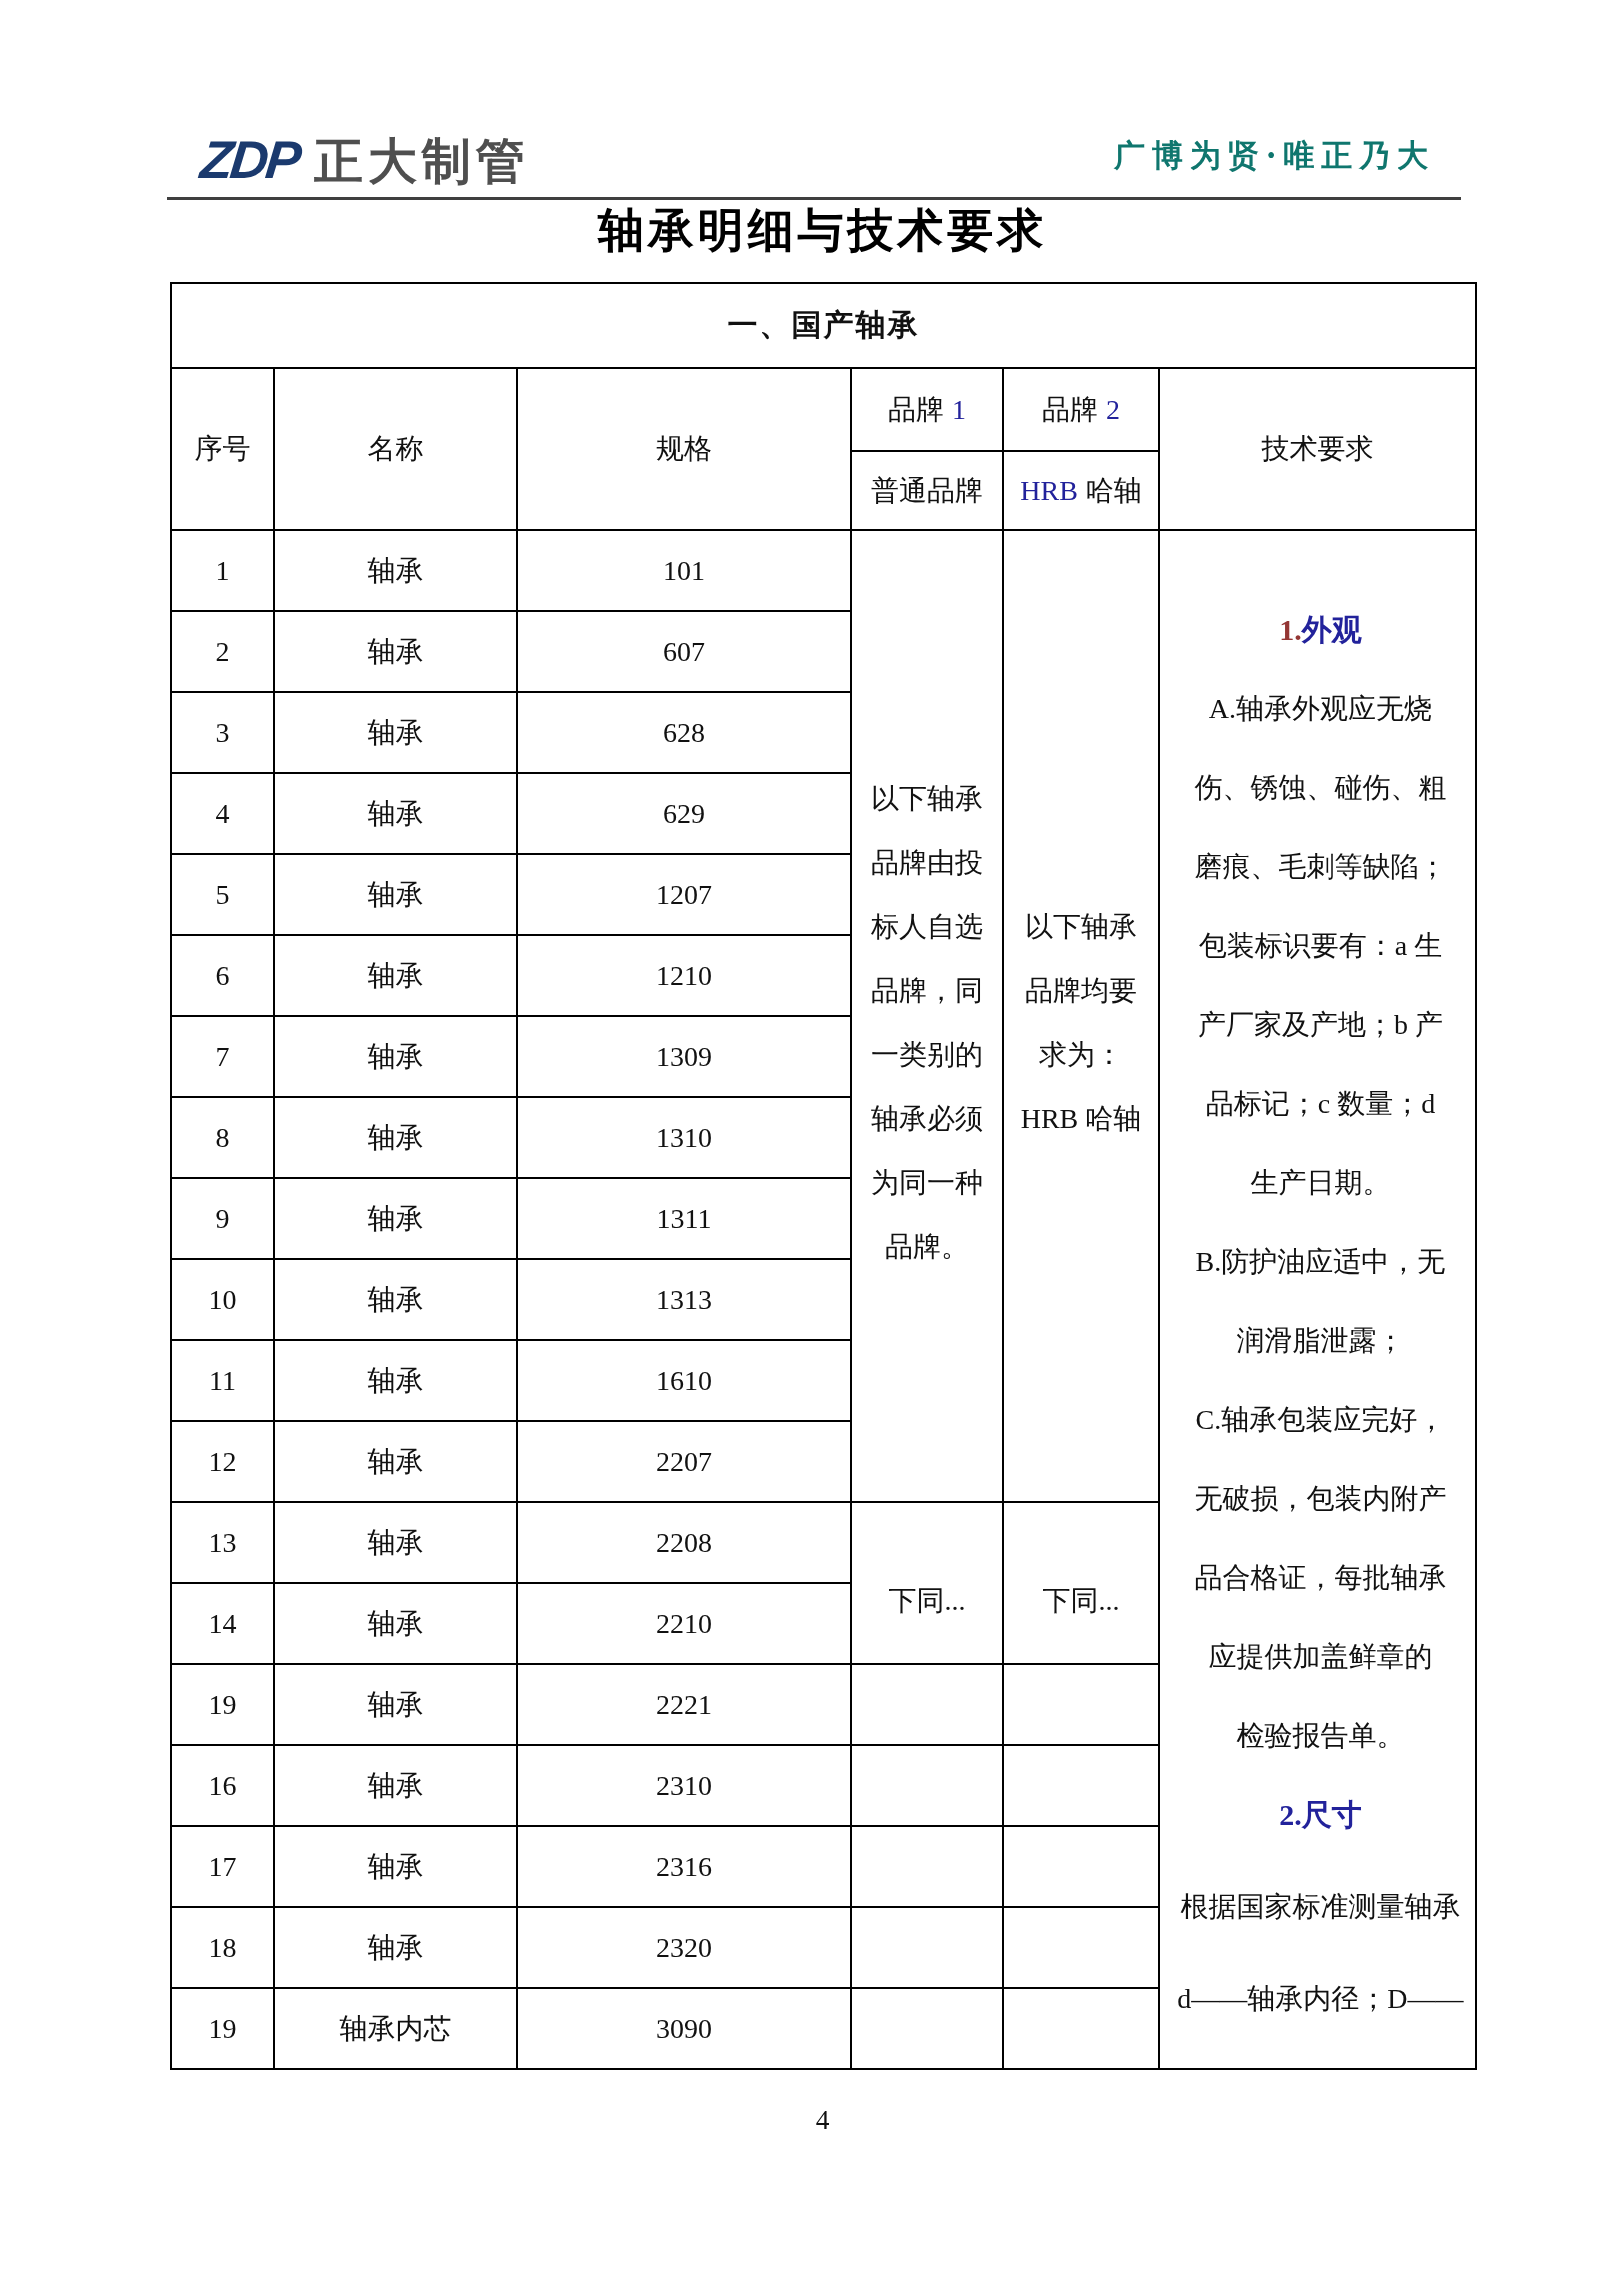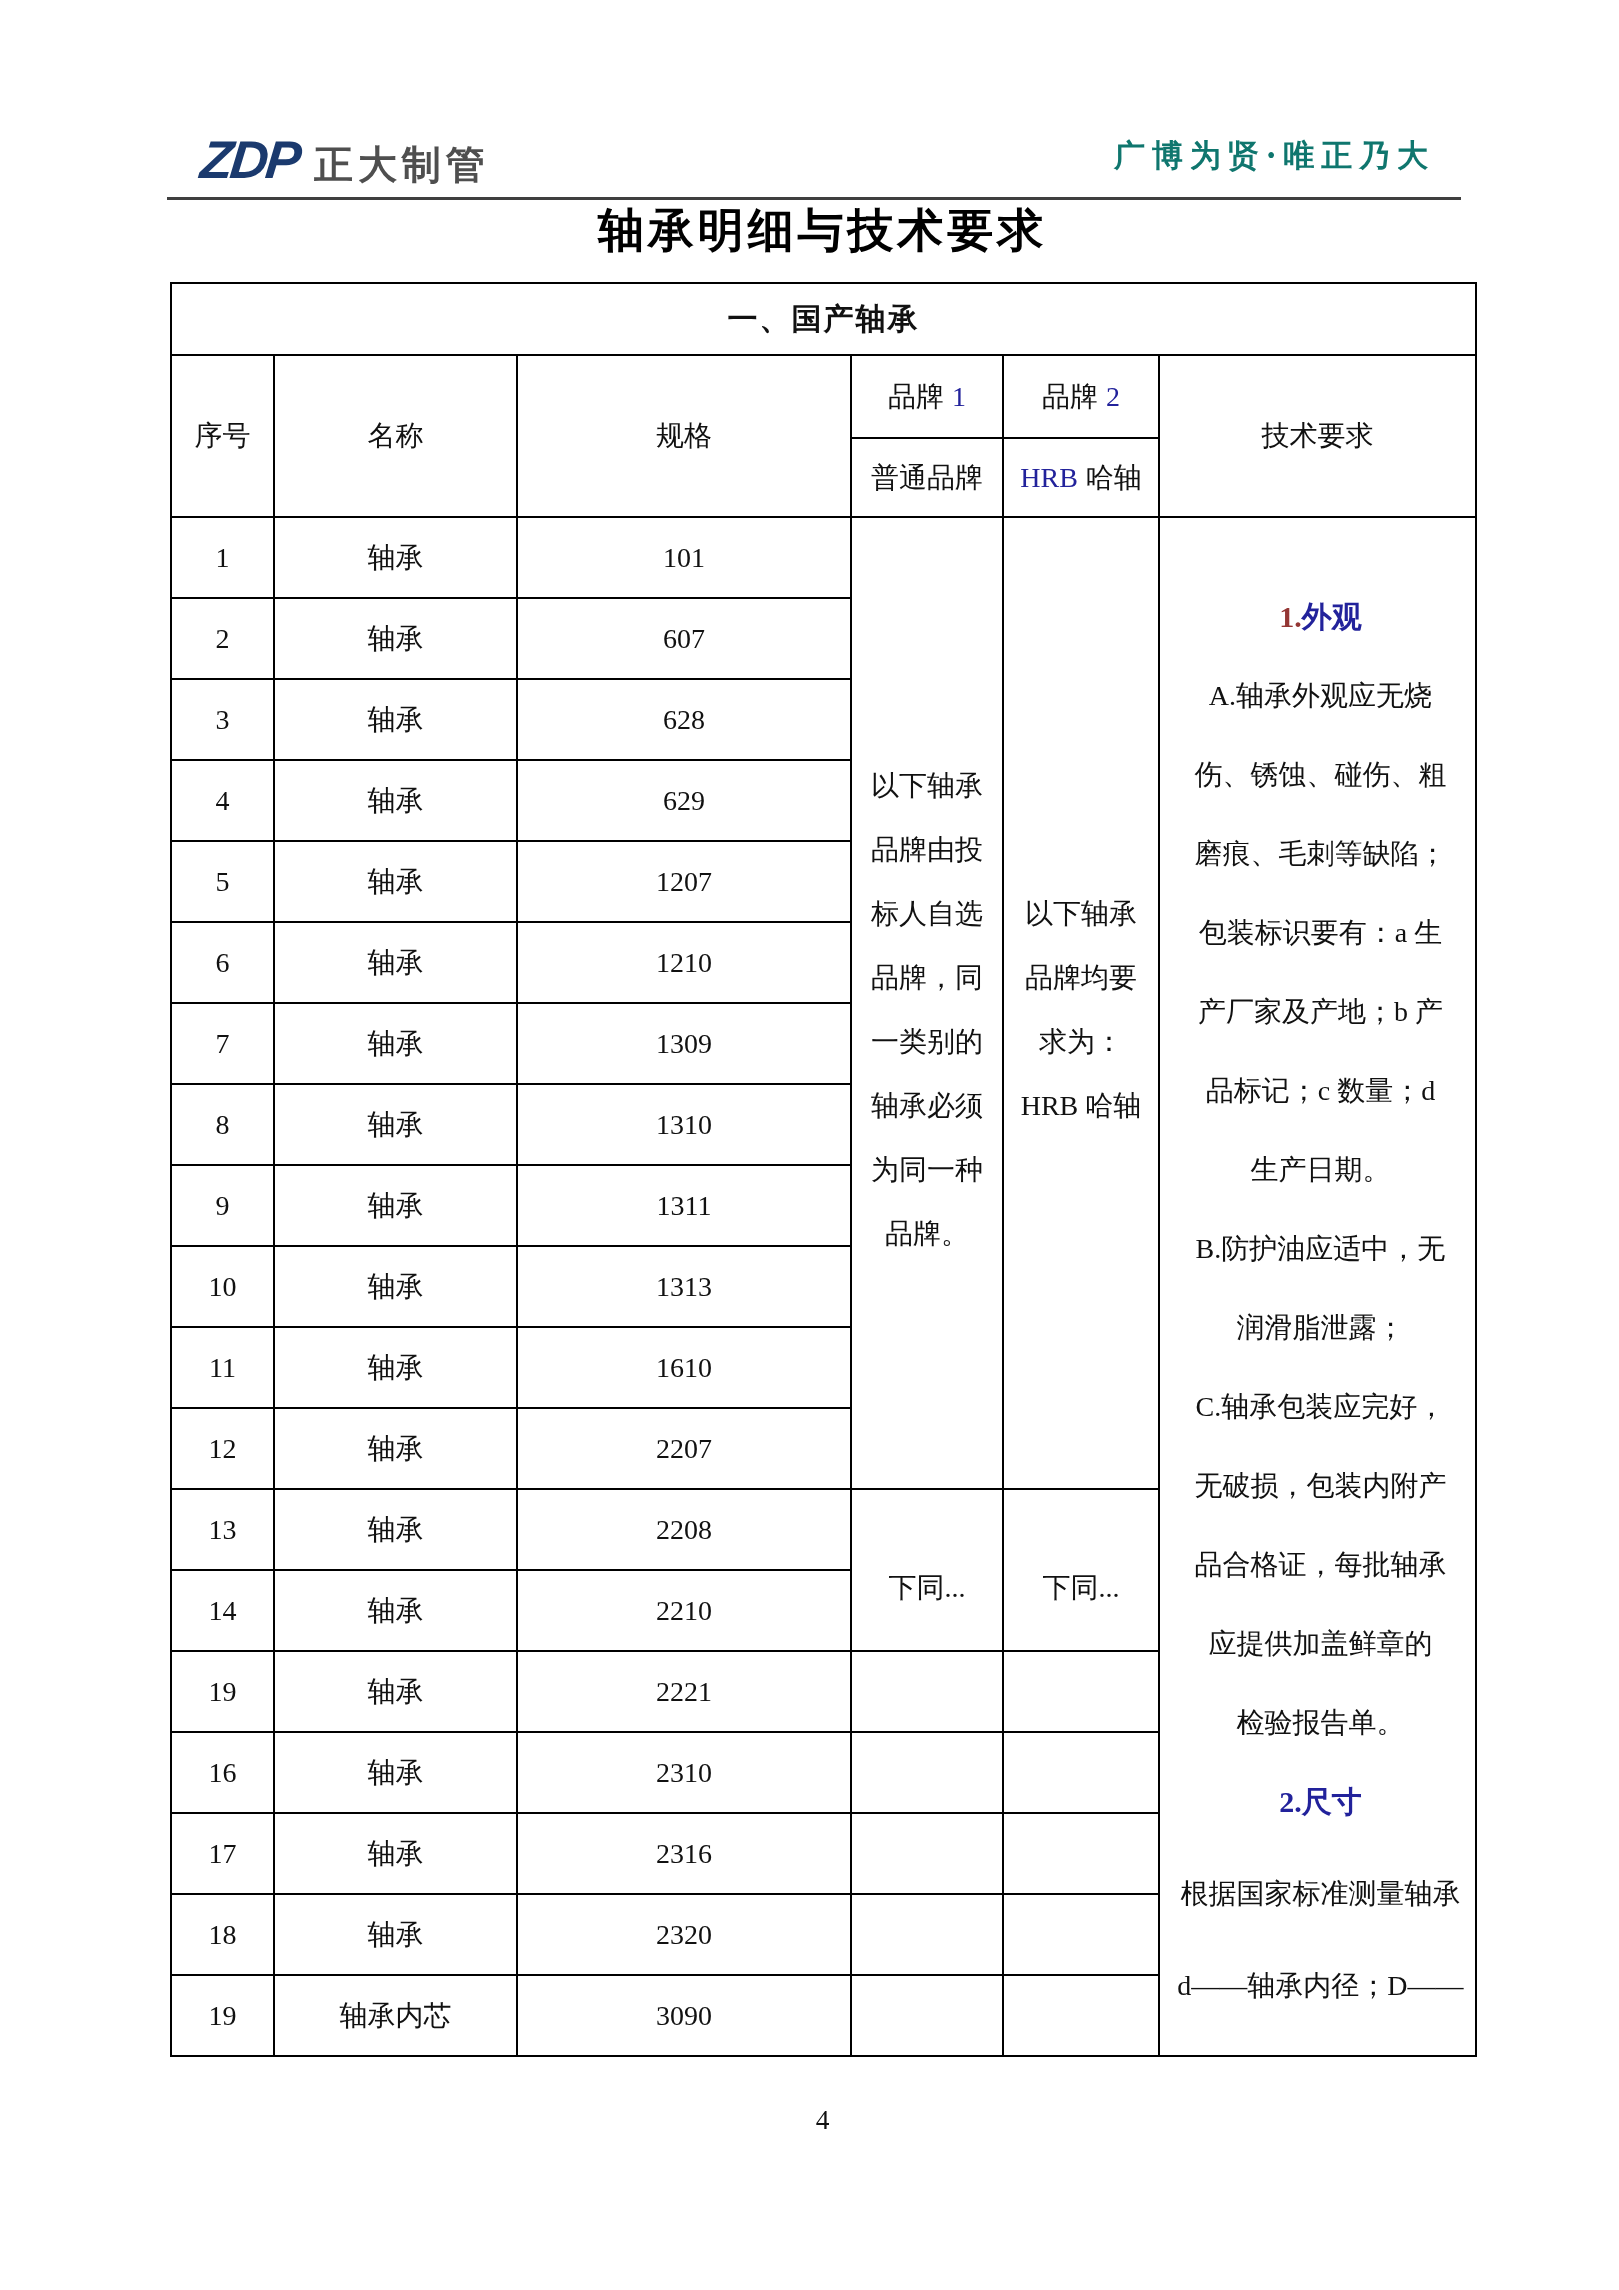--- a/index.html
+++ b/index.html
@@ -18,21 +18,21 @@
     display:flex; align-items:baseline; white-space:nowrap;
   }
   .hdr-logo .mark {
     font-family:"Liberation Sans", sans-serif;
     font-weight:bold; font-style:italic;
     font-size:53px; letter-spacing:-2.9px;
     transform:skewX(-6deg);
   }
   .hdr-logo .mark-name {
     font-family:"Liberation Sans", sans-serif;
-    font-weight:bold; font-size:39px;
+    font-weight:bold; font-size:49px;
     letter-spacing:4.9px; margin-left:15.7px;
   }
   .hdr-slogan {
     position:absolute; right:184px; top:135px;
     font-family:"DejaVu Serif", serif;
     font-weight:bold; font-size:31px; letter-spacing:6.9px;
     white-space:nowrap;
   }
   .hdr-rule {
     position:absolute; left:167px; top:197px;
@@ -55,21 +55,21 @@
     border-collapse:collapse; table-layout:fixed;
     width:1305px;
     border:2.9px solid #000;
     font-size:28px;
   }
   table.main td {
     border:2px solid #000;
     text-align:center; vertical-align:middle;
     overflow:hidden;
   }
-  tr.section-row { height:72px; }
+  tr.section-row { height:85px; }
   tr.section-row td {
     font-family:"Liberation Sans", sans-serif;
     font-weight:bold; font-size:30px; letter-spacing:2px;
   }
   tr.head-top { height:83px; }
   tr.head-bot { height:79px; }
   tr.data-row { height:81px; }
 
   .blue { color:#22229b; }
   .num-off { margin-left:7.8px; }

